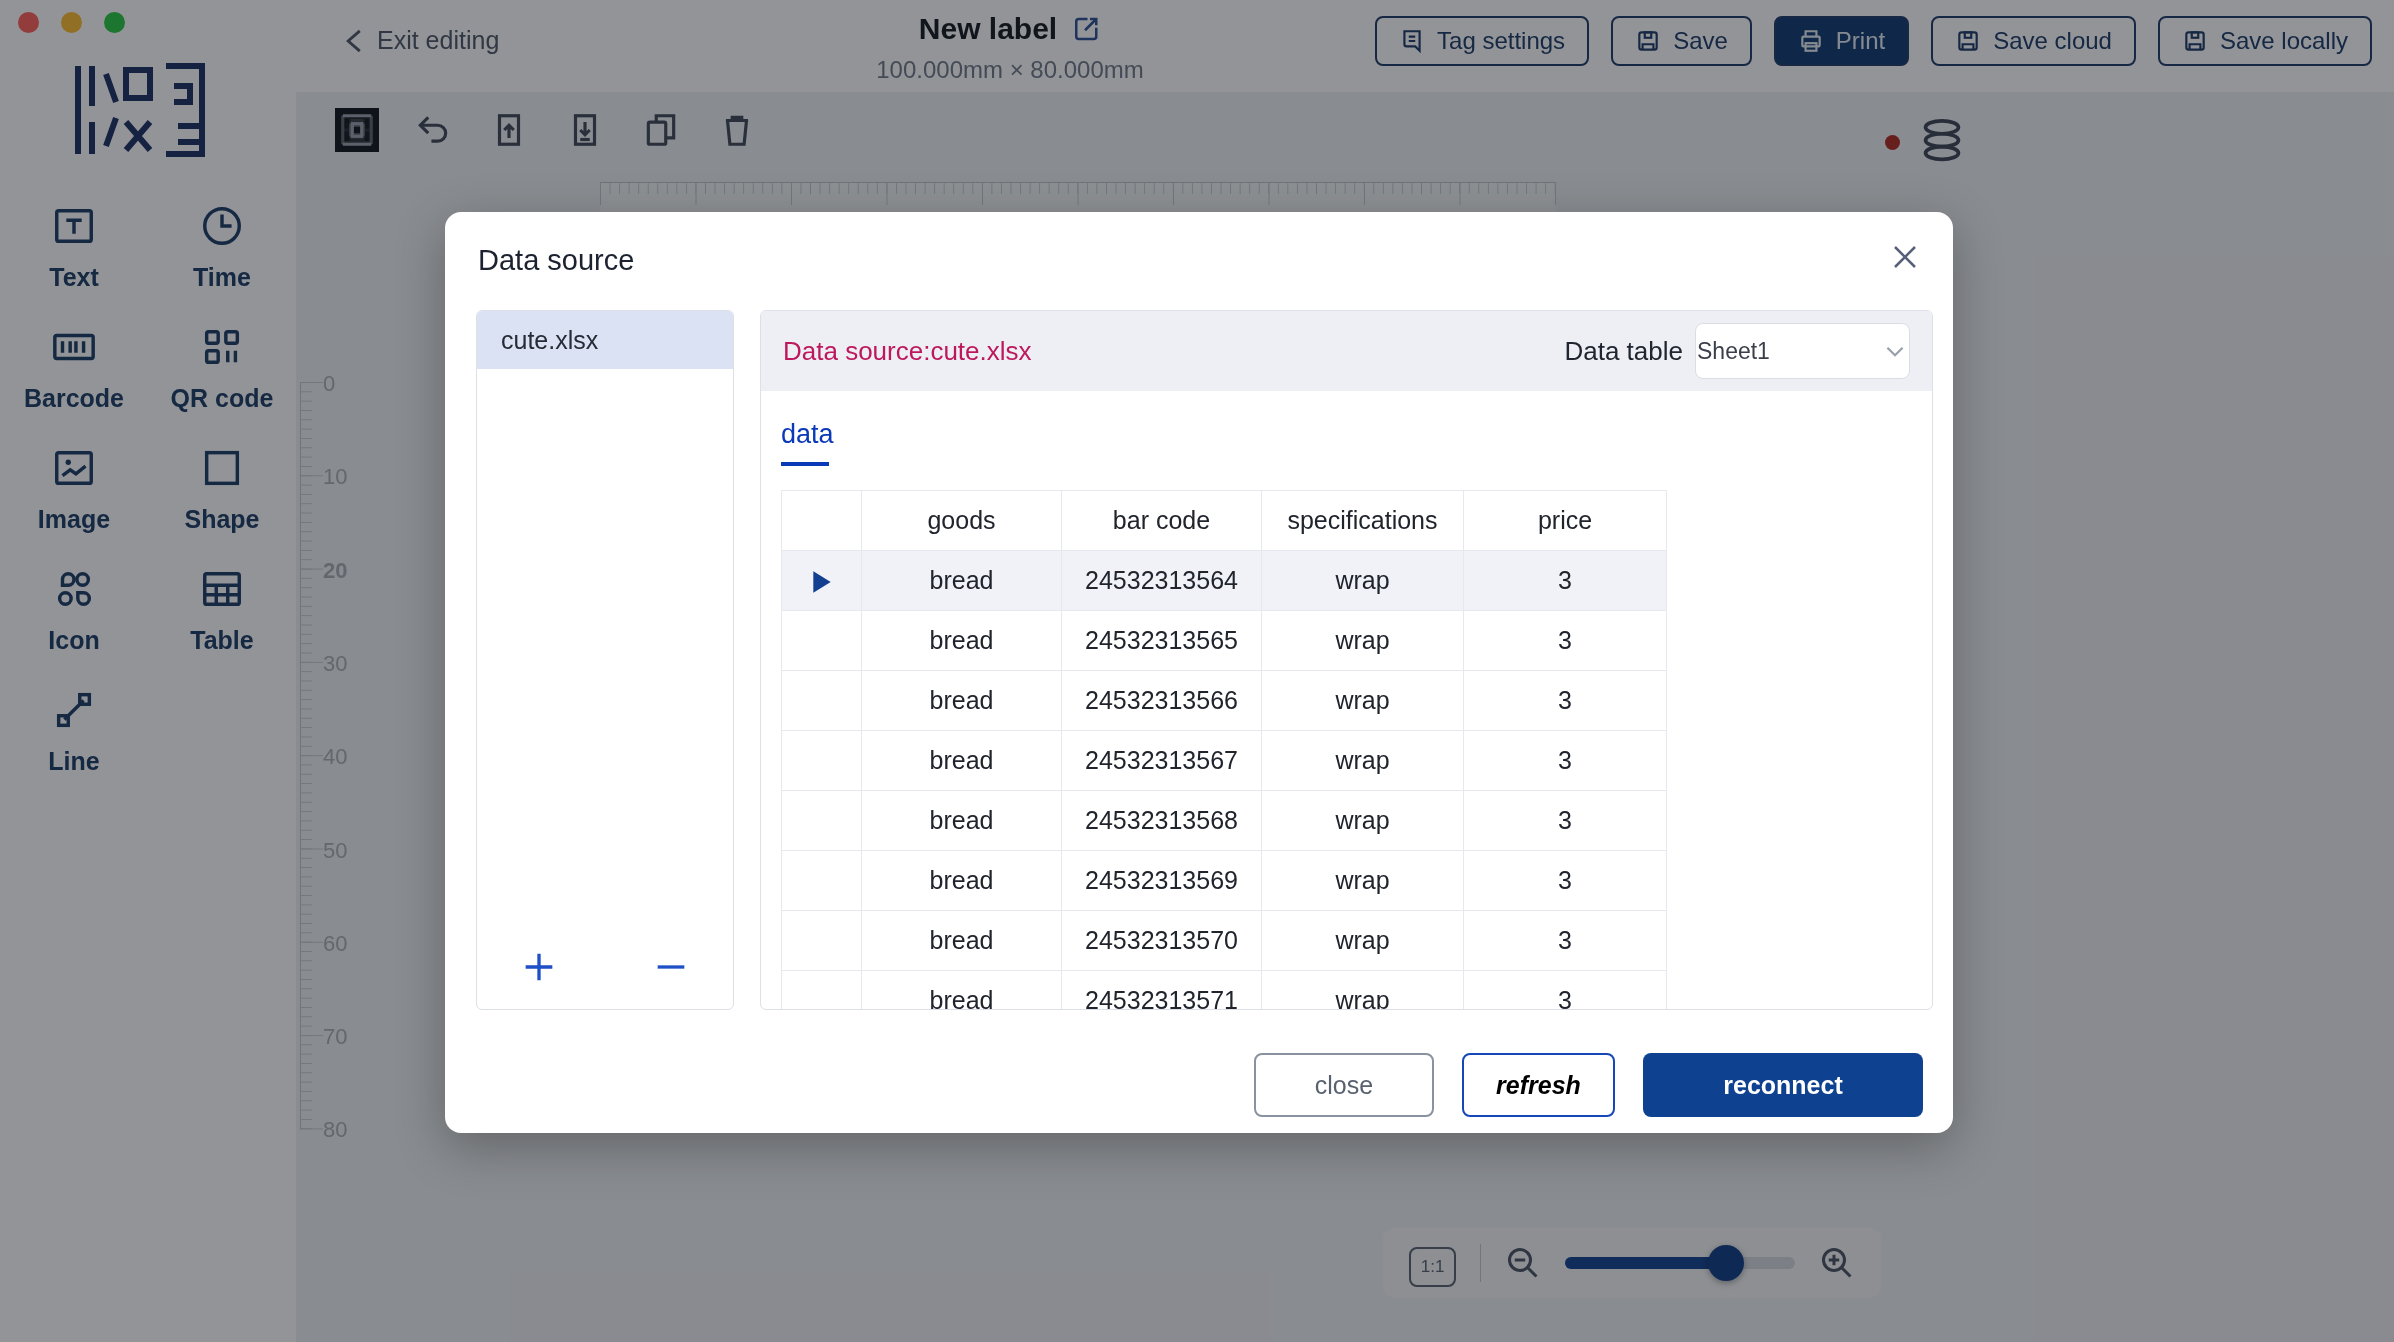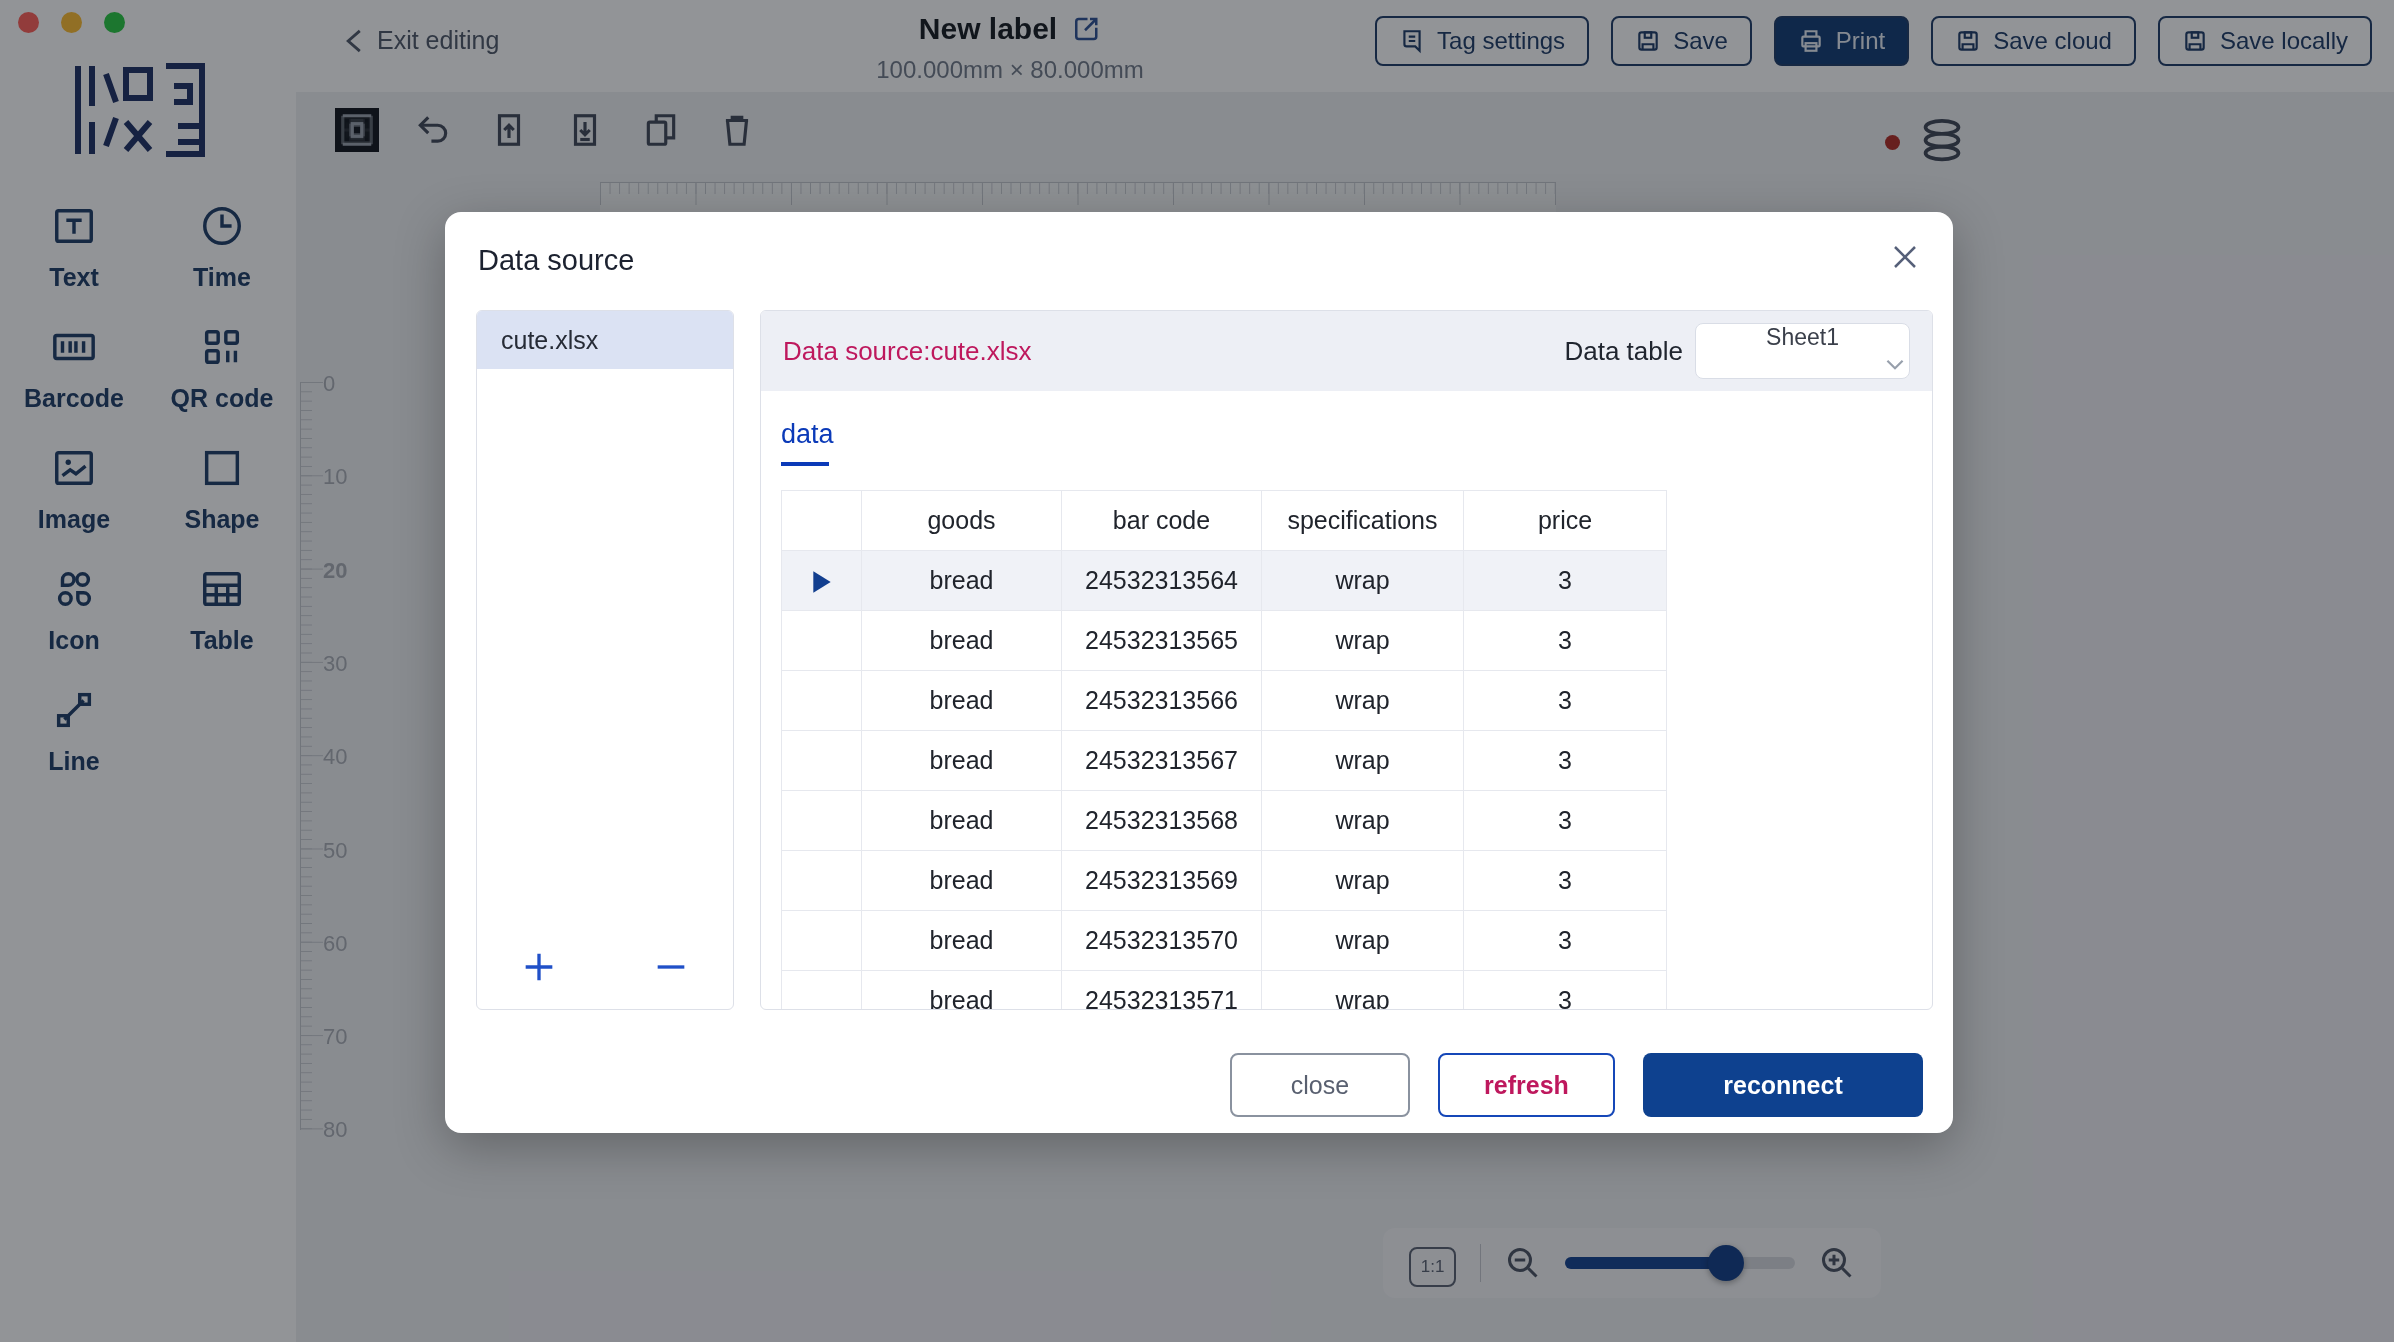--- a/index.html
+++ b/index.html
@@ -94,38 +94,38 @@
   .src-actions { position:absolute; bottom:22px; left:0; width:100%; display:flex; justify-content:space-between; padding:0 42px; }
   .src-actions svg { stroke:#2050c8; cursor:pointer; }
 
   .data-panel { position:absolute; left:315px; top:98px; width:1173px; height:700px;
     border:1px solid #dde0e8; border-radius:6px; background:#fff; overflow:hidden; }
   .dp-header { height:80px; background:#edeff5; display:flex; align-items:center; padding:0 22px; }
   .dp-source { font-size:26px; color:#be185d; }
   .dp-right { margin-left:auto; display:flex; align-items:center; gap:12px; }
   .dp-table-label { font-size:26px; color:#20252f; }
   .sheet-select { width:215px; height:56px; background:#fff; border:1px solid #d9dde6; border-radius:8px;
-    display:flex; align-items:center; padding:0 1px; cursor:pointer;flex-direction:column; }
+    display:flex; align-items:center; padding:0 1px; cursor:pointer; }
   .sheet-select .val { font-size:23px; color:#3a3f4a; }
   .sheet-select svg { margin-left:auto; stroke:#98a0ac; }
 
   .tab { margin:28px 0 0 20px; display:inline-block; }
   .tab .t { font-size:27px; color:#0b3ab8; cursor:pointer; }
   .tab .u { margin-top:12px; width:48px; height:4px; background:#0b3ab8; }
 
   table.data { margin:24px 0 0 20px; border-collapse:collapse; table-layout:fixed; width:885px; }
   table.data th, table.data td { border:1px solid #e6e8ee; height:60px; text-align:center;
     font-size:25px; font-weight:400; color:#20242c; overflow:hidden; white-space:nowrap; }
   table.data tr.sel td { background:#f0f2f7; }
   td.c0 svg, th.c0 { vertical-align:middle; }
 
   .modal-footer { position:absolute; right:30px; bottom:16px; display:flex; gap:28px; }
   .mf-btn { height:64px; border-radius:8px; font-size:25px; font-family:inherit; cursor:pointer; background:#fff; }
   .mf-close { width:180px; border:2px solid #8a929f; color:#596070; }
-  .mf-refresh { width:177px; border:2px solid #1547b8; color:#be185d; font-weight:700; }
+  .mf-refresh { width:153px; border:2px solid #1547b8; color:#000000; font-weight:700;font-style:italic; }
   .mf-reconnect { width:280px; border:none; background:#0e418f; color:#fff; font-weight:700; }
 </style>
 </head>
 <body>
 
 <div id="app">
 
   <aside class="sidebar">
     <svg class="logo" width="140" height="96" viewBox="0 0 70 48" fill="none" stroke="#1c2f63" stroke-width="3">
       <path d="M4 2v44M11 2v20M11 30v16M18 6l5 14M18 42l5-14"></path>

